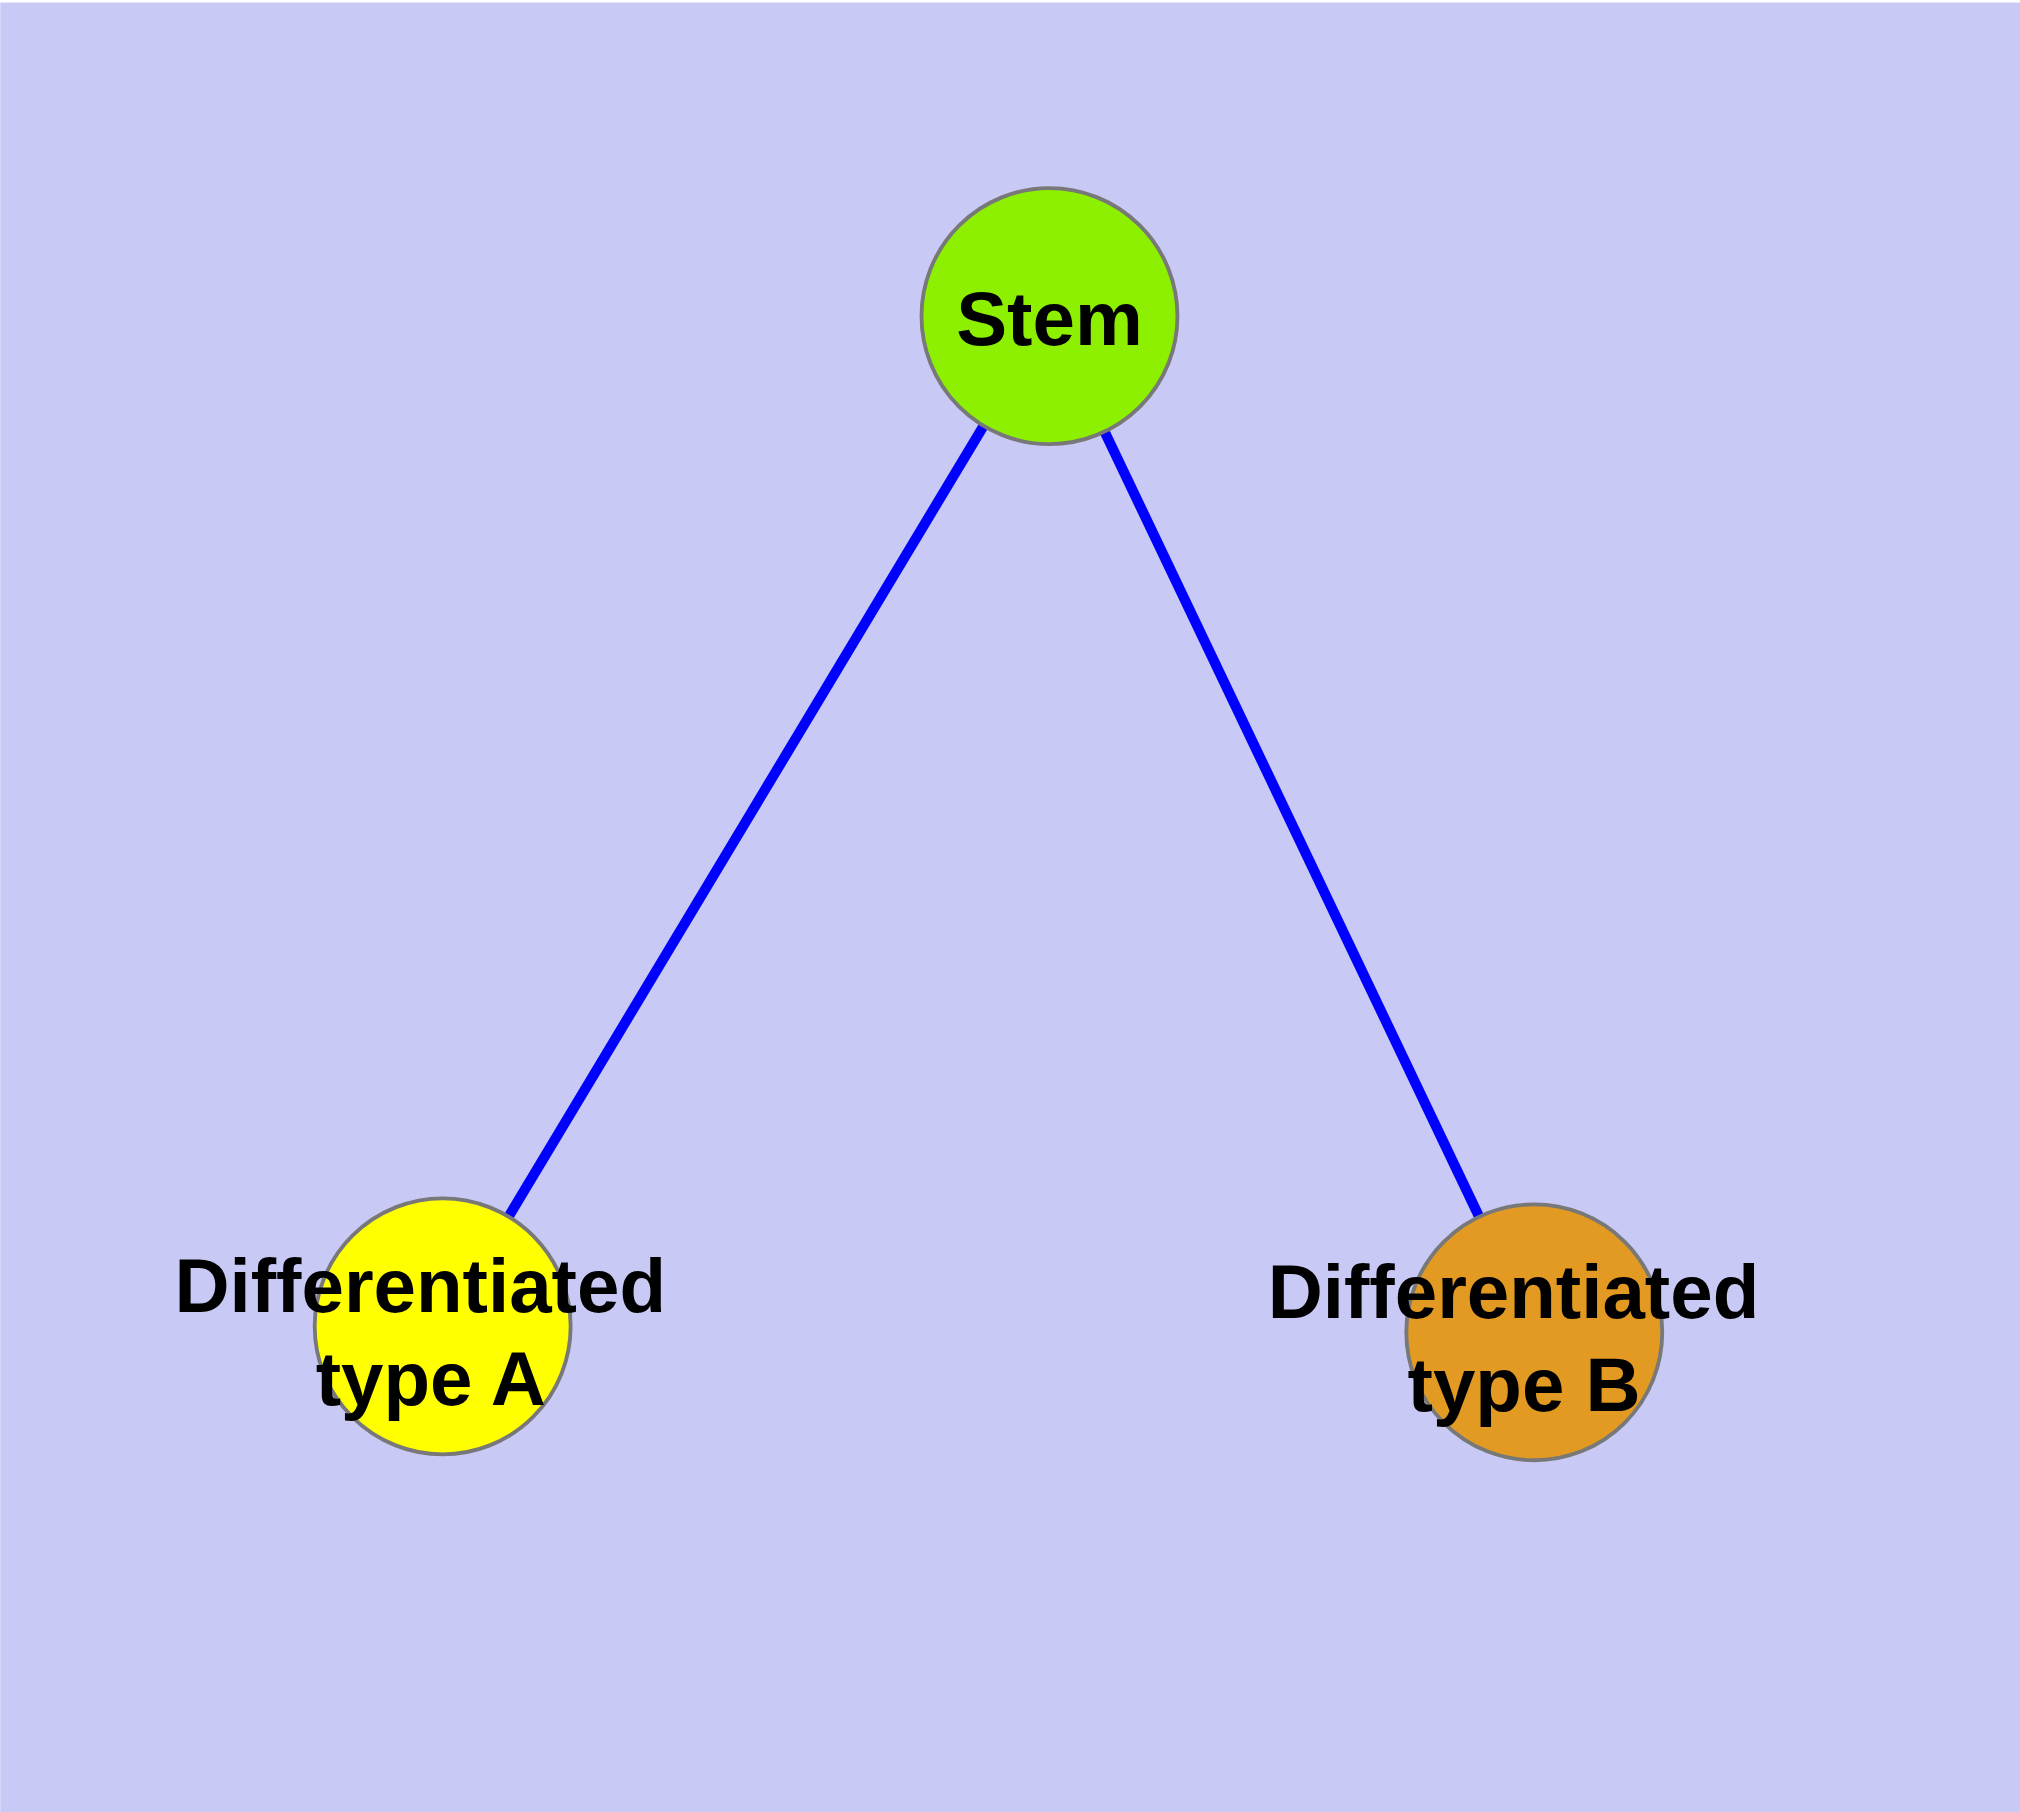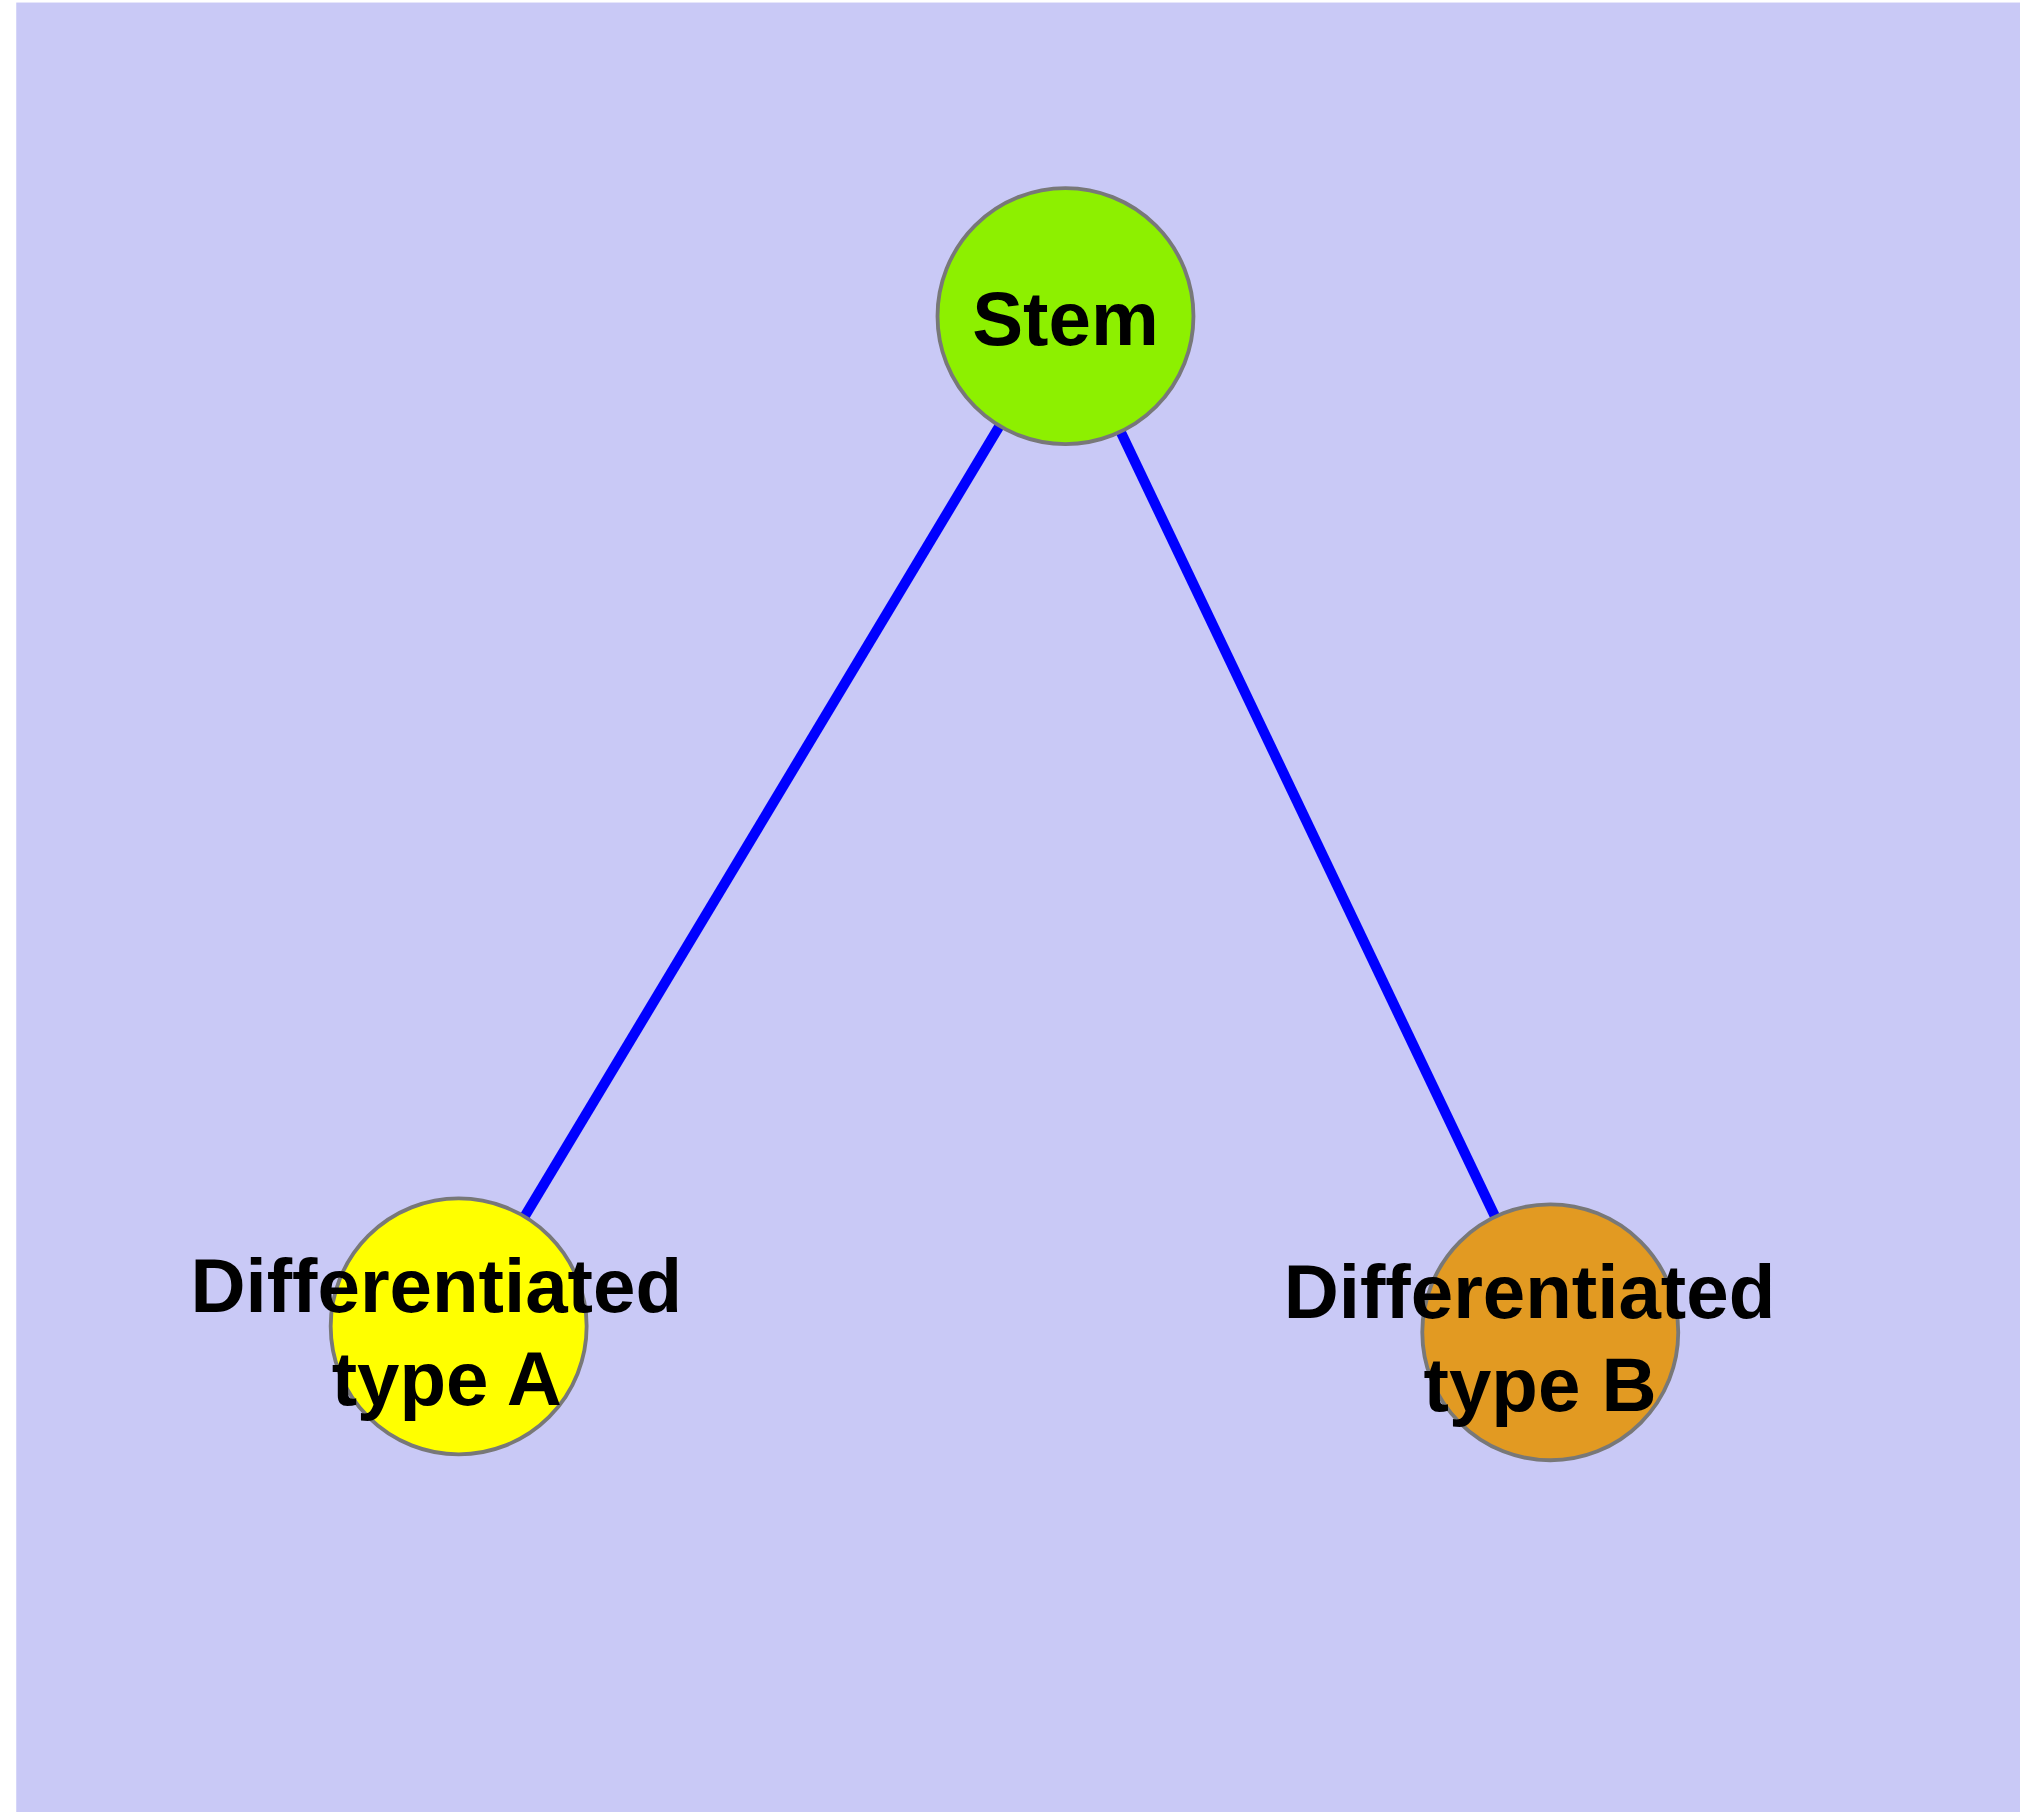--- a/index.html
+++ b/index.html
@@ -5,21 +5,21 @@
   html, body {
     margin: 0;
     padding: 0;
     width: 2021px;
     height: 1812px;
     background: #ffffff;
     overflow: hidden;
   }
   .diagram-wrap {
     position: absolute;
-    left: 16px;
+    left: 0;
     top: 0;
     width: 1978px;
     height: 1812px;
     border-radius: 15px;
   }
   svg.graph {
     display: block;
     width: 2021px;
     height: 1812px;
   }

